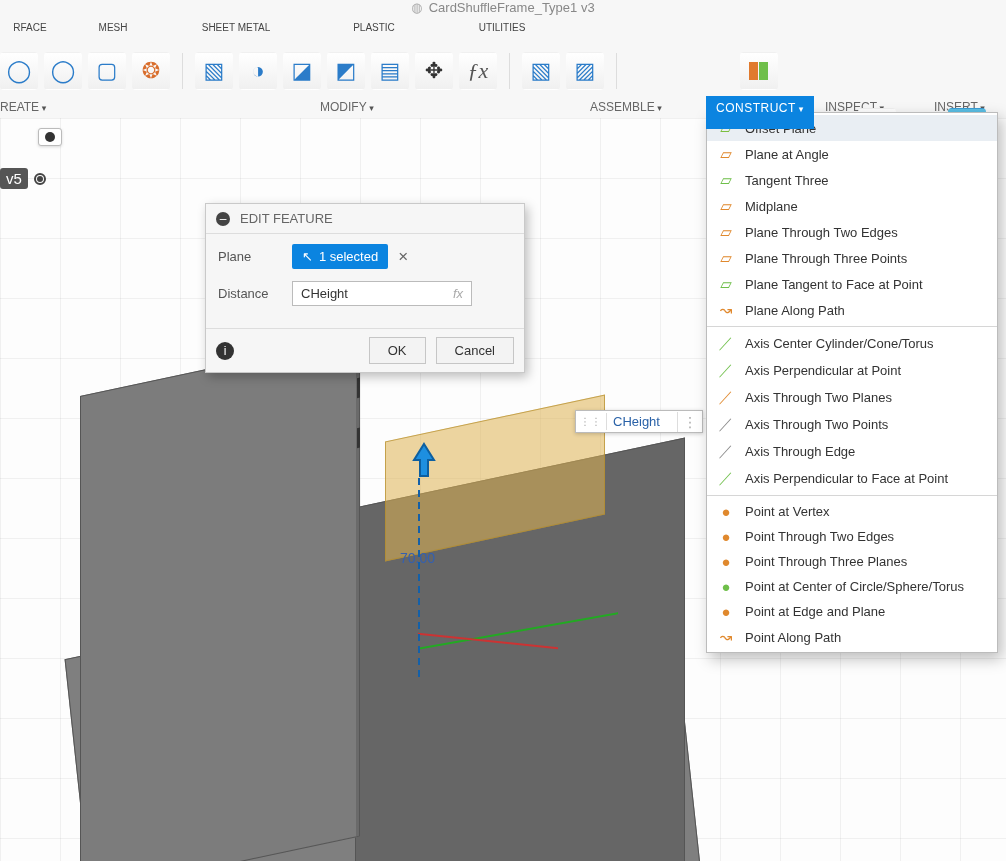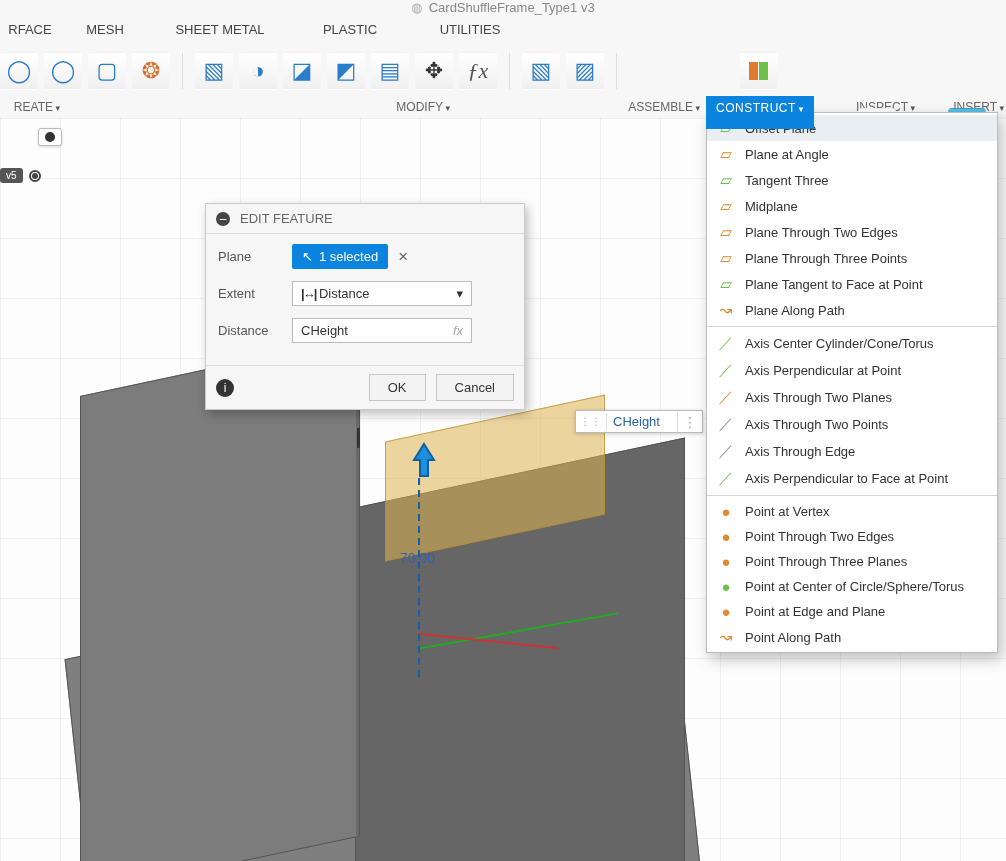--- a/index.html
+++ b/index.html
@@ -24,23 +24,23 @@
     z-index: 50;
   }
   .filename { display:inline-flex; align-items:center; gap:6px; }
   .cube-icon::before { content:"◍"; color:#aaa; }
   .category-labels {
     position: absolute;
     top: 22px; left: 0; right: 0;
     height: 22px;
     display: flex;
     color: #444;
-    font-size: 13px;
+    font-size: 10px;
     z-index: 30;
-    gap: 0;
+    gap: 8px;
     padding-left: 0;
   }
   .category-labels span {
     display:inline-block;
     text-align:center;
   }
   .toolbar {
     position:absolute;
     top: 48px; left:0; right:0;
     height:46px;
@@ -60,21 +60,21 @@
   }
   .sep { width:1px; height:36px; background:#ddd; margin:0 6px;}
   .group-labels {
     position:absolute;
     top: 100px; left:0; right:0;
     height:20px;
     color:#666;
     font-size:12px;
     display:flex;
   }
-  .group-lbl { text-align:right; cursor:pointer;}
+  .group-lbl { text-align:left; cursor:pointer;}
   .caret::after { content:" ▾"; font-size:9px; color:#555; }
 
   .canvas {
     position:absolute;
     top:118px; left:0; right:0; bottom:0;
     background:
       linear-gradient(to right, rgba(0,0,0,0.05) 1px, transparent 1px),
       linear-gradient(to bottom, rgba(0,0,0,0.05) 1px, transparent 1px),
       #fdfdfd;
     background-size: 60px 60px, 60px 60px;
@@ -244,21 +244,21 @@
     z-index:81;
   }
   .construct-active::after{ content:" ▾"; font-size:9px;}
 
   .version-chip {
     position:absolute;
     top:168px; left:0;
     display:flex; align-items:center; gap:6px;
     z-index:40;
   }
-  .version-chip .tag { background:#555; color:#fff; border-radius:3px; padding:2px 6px; font-size:10px;}
+  .version-chip .tag { background:#555; color:#fff; border-radius:3px; padding:2px 6px; font-size:15px;}
   .version-chip .radio { width:12px;height:12px;border:2px solid #444;border-radius:50%;}
   .version-chip .radio.on::after{content:"";display:block;width:6px;height:6px;background:#444;border-radius:50%;margin:1px;}
   .corner-chip {
     position:absolute;
     top:128px; left:38px;
     background:#fff; border:1px solid #bbb; border-radius:3px;
     padding:3px 6px;
     display:flex; gap:6px; align-items:center;
     z-index:40;
     box-shadow:0 1px 3px rgba(0,0,0,0.15);
@@ -377,27 +377,20 @@
   <div class="dlg-body">
     <div class="dlg-row">
       <label>Plane</label>
       <span class="chip-selected">
         <span class="cursor">↖</span>
         <span>1 selected</span>
       </span>
       <span class="chip-x">×</span>
     </div>
     <div class="dlg-row">
-      <label>Extent</label>
-      <div class="dropdown">
-        <span><b class="dd-icon">|↔|</b>&nbsp;<span>Distance</span></span>
-        <span>▾</span>
-      </div>
-    </div>
-    <div class="dlg-row">
       <label>Distance</label>
       <div class="txtfield">
         <span>CHeight</span>
         <span class="fx">fx</span>
       </div>
     </div>
   </div>
   <div class="dlg-footer">
     <span class="info">i</span>
     <span class="spacer"></span>

